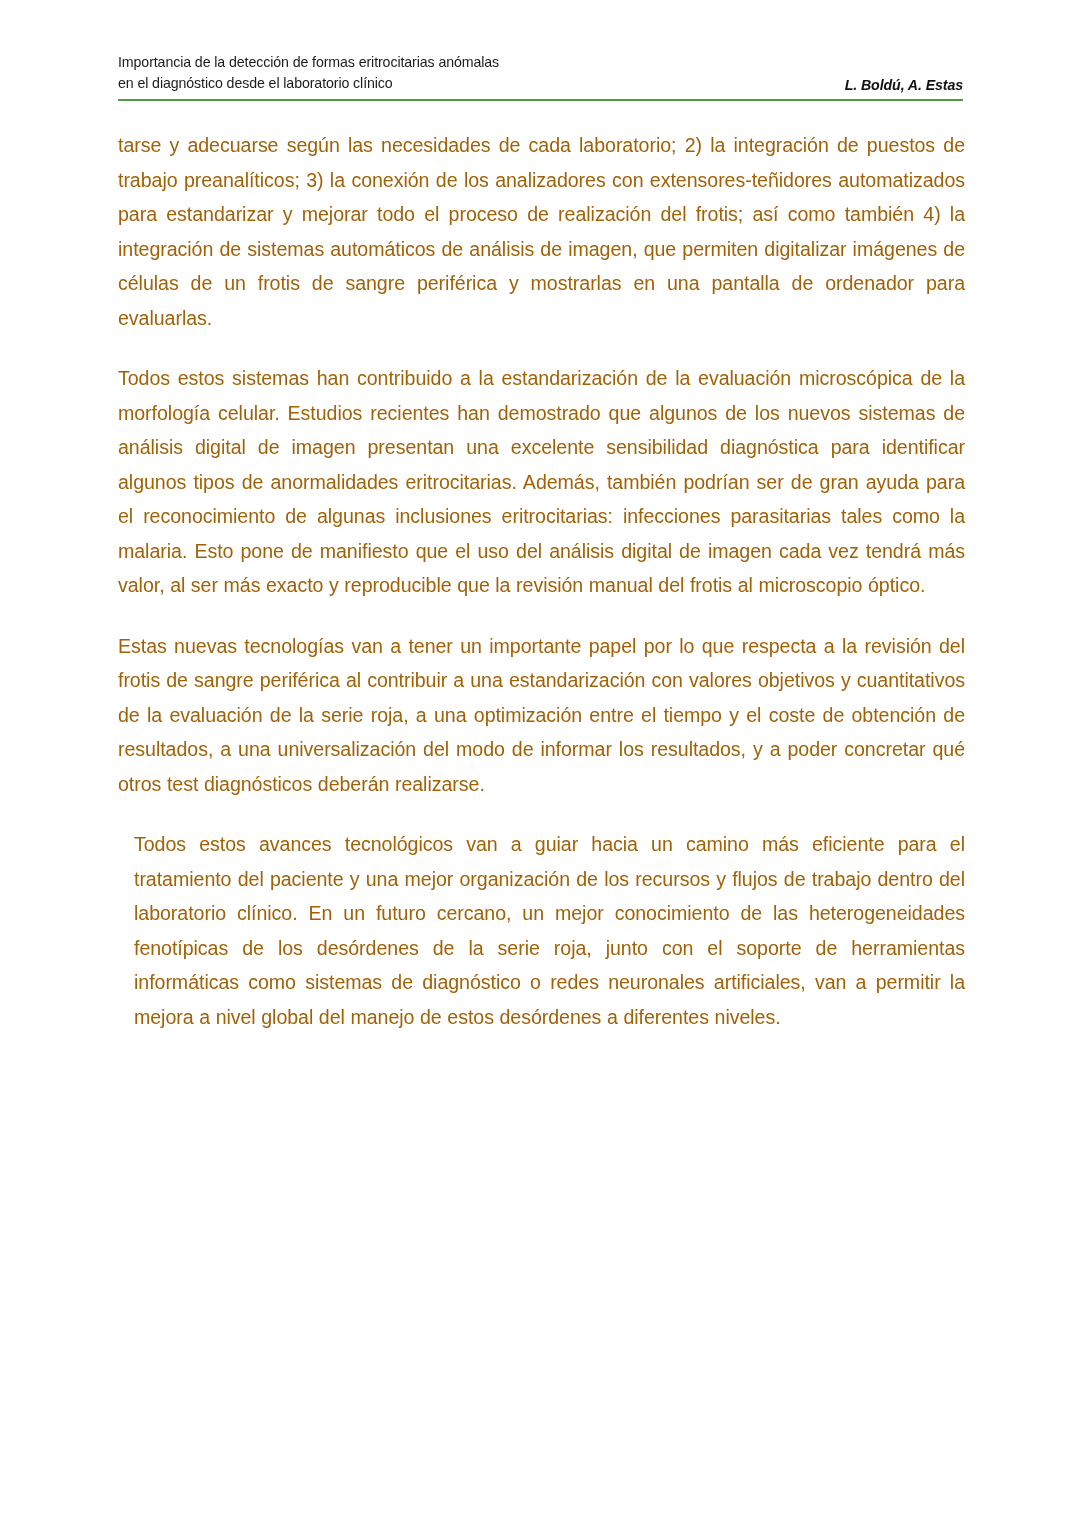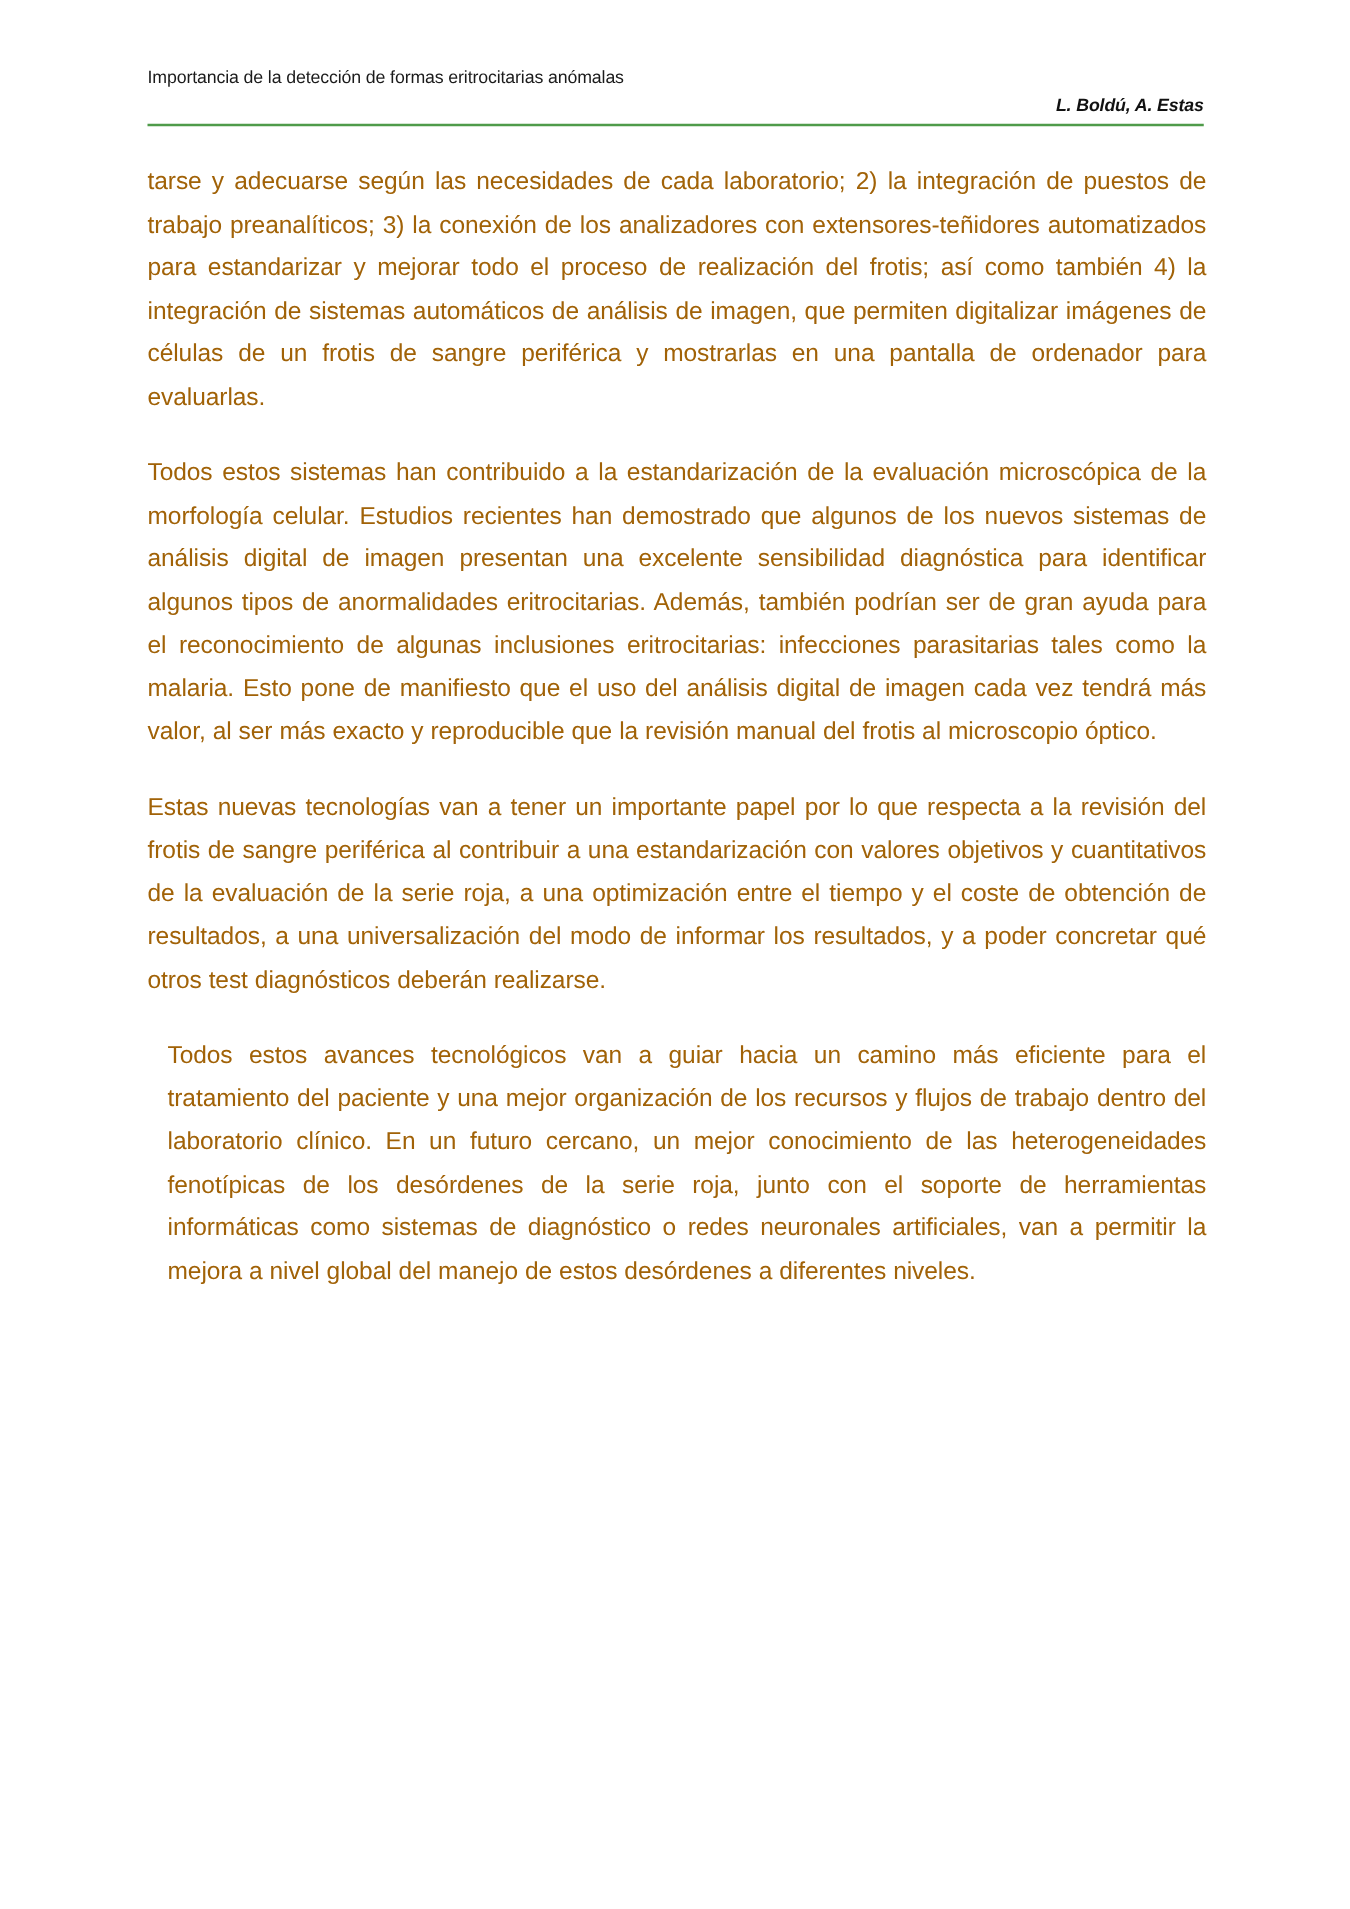--- a/index.html
+++ b/index.html
@@ -113,20 +113,21 @@
   }
 </style>
 </head>
 <body>
 
 <div class="page">
 
   <header class="running-head">
     <div class="running-head-rows">
       <div class="rh-title">Importancia de la detección de formas eritrocitarias anómalas</div>
+      <div class="rh-title">en el diagnóstico desde el laboratorio clínico</div>
       <div class="rh-authors">L. Boldú, A. Estas</div>
     </div>
     <div class="rule"></div>
   </header>
 
   <main class="body-copy">
     <p>tarse y adecuarse según las necesidades de cada laboratorio; 2) la integración de puestos de trabajo preanalíticos; 3) la conexión de los analizadores con extensores-teñidores automatizados para estandarizar y mejorar todo el proceso de realización del frotis; así como también 4) la integración de sistemas automáticos de análisis de imagen, que permiten digitalizar imágenes de células de un frotis de sangre periférica y mostrarlas en una pantalla de ordenador para evaluarlas.</p>
     <p>Todos estos sistemas han contribuido a la estandarización de la evaluación microscópica de la morfología celular. Estudios recientes han demostrado que algunos de los nuevos sistemas de análisis digital de imagen presentan una excelente sensibilidad diagnóstica para identificar algunos tipos de anormalidades eritrocitarias. Además, también podrían ser de gran ayuda para el reconocimiento de algunas inclusiones eritrocitarias: infecciones parasitarias tales como la malaria. Esto pone de manifiesto que el uso del análisis digital de imagen cada vez tendrá más valor, al ser más exacto y reproducible que la revisión manual del frotis al microscopio óptico.</p>
     <p>Estas nuevas tecnologías van a tener un importante papel por lo que respecta a la revisión del frotis de sangre periférica al contribuir a una estandarización con valores objetivos y cuantitativos de la evaluación de la serie roja, a una optimización entre el tiempo y el coste de obtención de resultados, a una universalización del modo de informar los resultados, y a poder concretar qué otros test diagnósticos deberán realizarse.</p>
     <p>Todos estos avances tecnológicos van a guiar hacia un camino más eficiente para el tratamiento del paciente y una mejor organización de los recursos y flujos de trabajo dentro del laboratorio clínico. En un futuro cercano, un mejor conocimiento de las heterogeneidades fenotípicas de los desórdenes de la serie roja, junto con el soporte de herramientas informáticas como sistemas de diagnóstico o redes neuronales artificiales, van a permitir la mejora a nivel global del manejo de estos desórdenes a diferentes niveles.</p>

